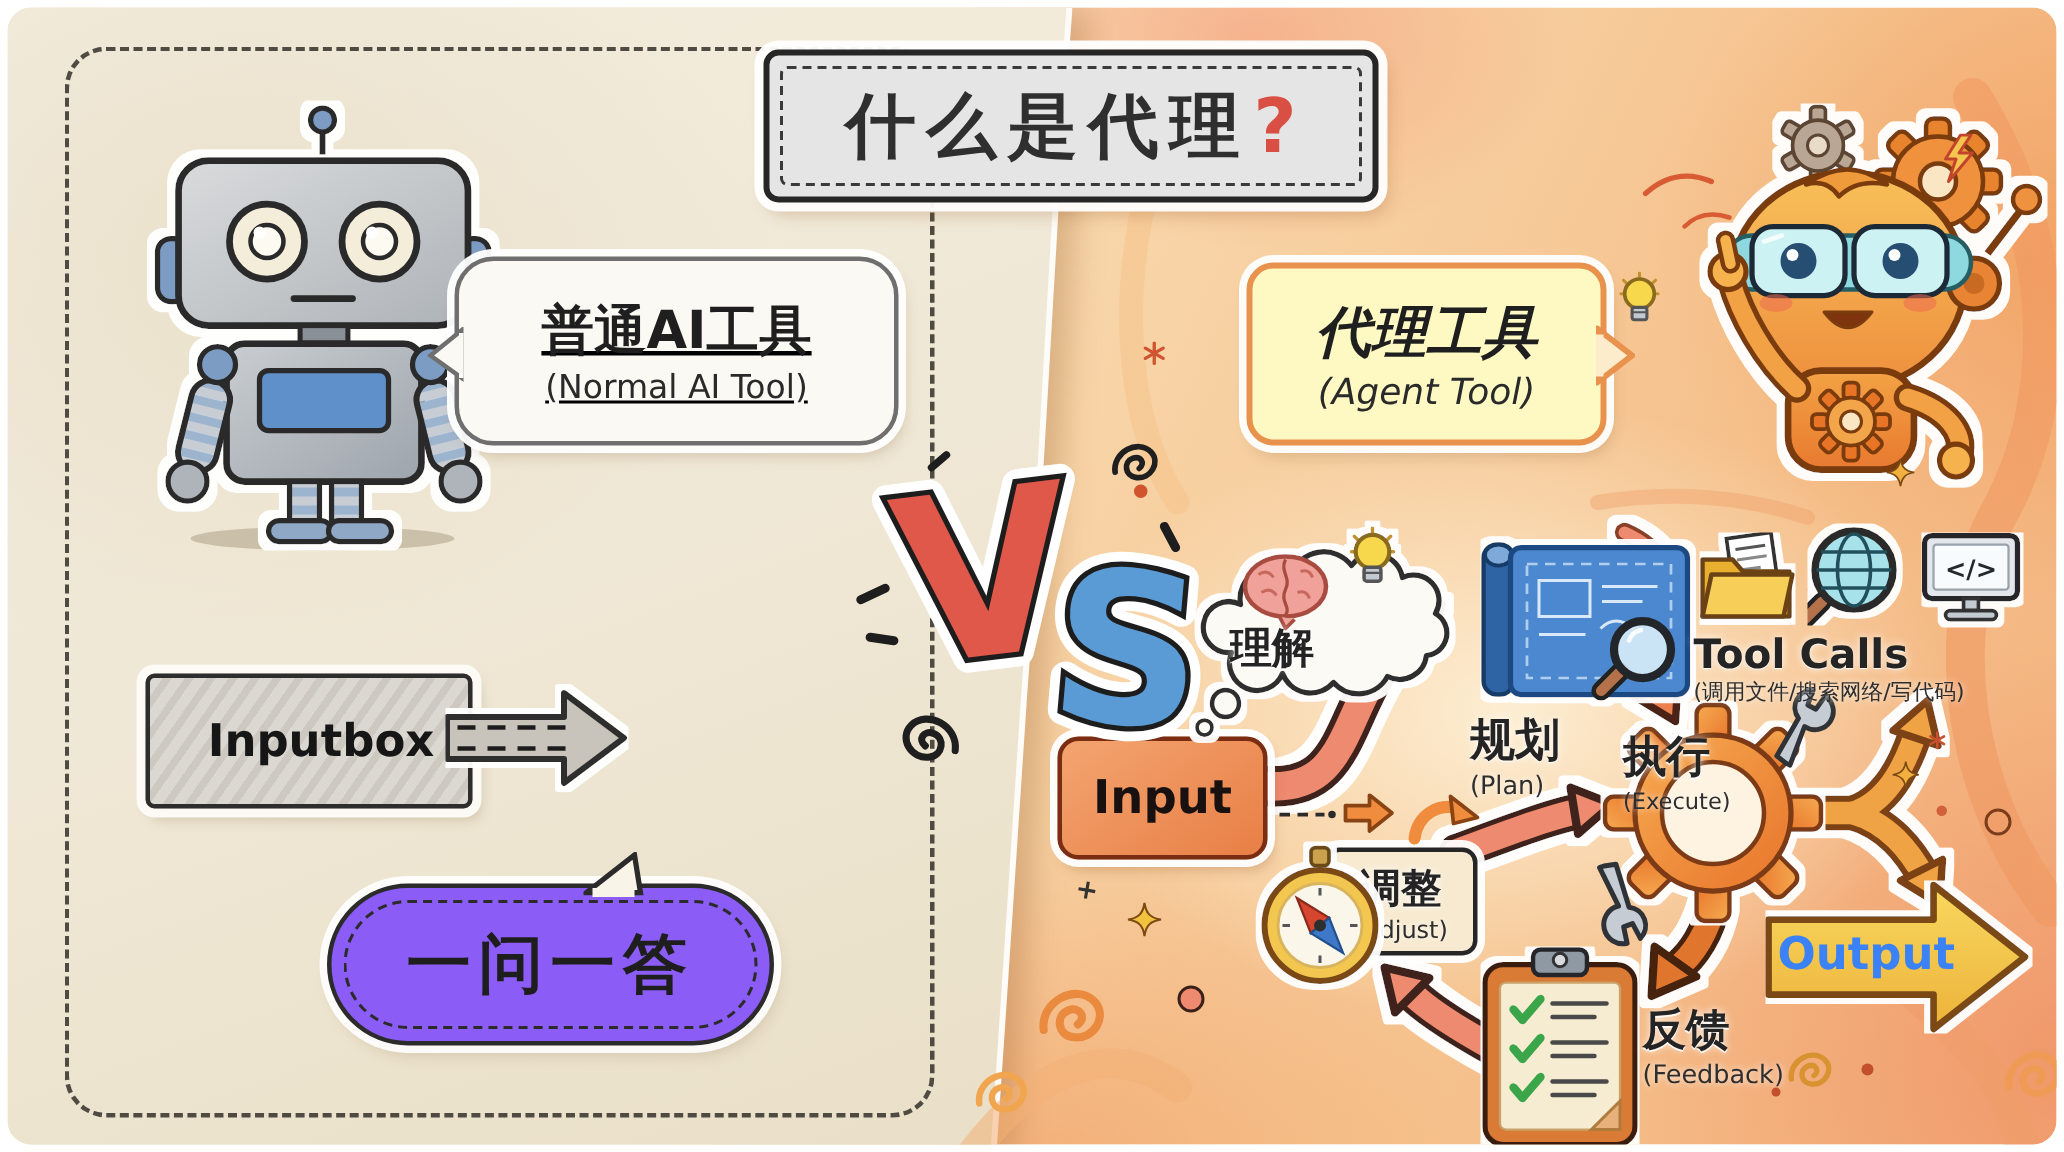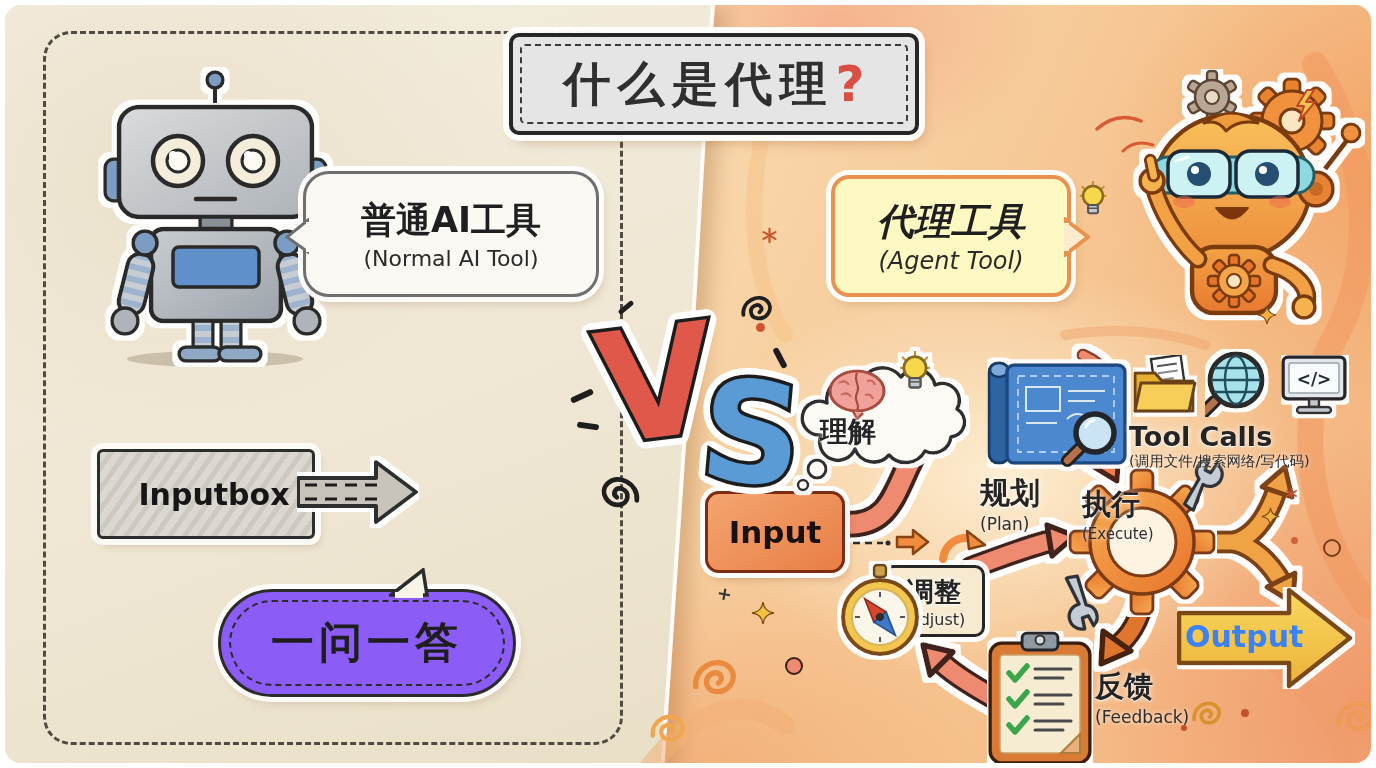--- a/index.html
+++ b/index.html
@@ -28,21 +28,21 @@
   #title-box{left:486px;top:28px;width:402px;height:94px;background:#e5e5e5;border:4px solid #262626;border-radius:10px;
     box-shadow:0 0 0 6px rgba(255,255,255,.95), 4px 7px 12px rgba(140,80,30,.32);
     display:flex;align-items:center;justify-content:center;z-index:9;margin-left:18px;}
   #title-box::before{content:"";position:absolute;inset:7px;border:2.5px dashed #3a3a3a;border-radius:5px;}
   #title-text{font-size:47px;font-weight:bold;color:#2f2f2f;letter-spacing:7px;}
   #title-q{font-size:50px;font-weight:bold;color:#d94f43;margin-left:2px;}
   
   .bubble{background:#fbf9f3;border:3px solid #6f6f6f;border-radius:26px;
     box-shadow:0 0 0 5px rgba(255,255,255,.95), 3px 6px 10px rgba(120,80,40,.25);
     display:flex;flex-direction:column;align-items:center;justify-content:center;z-index:4;}
-  #left-bubble{left:298px;top:166px;width:290px;height:120px;}
+  #left-bubble{left:298px;top:166px;width:290px;height:120px;text-decoration:underline;}
   #left-bubble .t1{font-size:35px;font-weight:bold;color:#1f1f1f;}
   #left-bubble .t2{font-size:22px;color:#2a2a2a;margin-top:2px;}
   #agent-bubble{left:826px;top:170px;width:232px;height:114px;background:#fef9c3;border:4px solid #e8924e;border-radius:18px;font-style:italic;}
   #agent-bubble .t1{font-size:37px;font-weight:bold;color:#1f1f1f;}
   #agent-bubble .t2{font-size:24px;color:#2a2a2a;}
   
   #qa-bubble{left:213px;top:584px;width:292px;height:102px;background:#8b5cf6;border:3.5px solid #2b2b2b;border-radius:60px;
     box-shadow:0 0 0 5px rgba(255,255,255,.9), 3px 6px 10px rgba(120,80,40,.22);
     display:flex;align-items:center;justify-content:center;z-index:4;}
   #qa-bubble::before{content:"";position:absolute;inset:8px;border:2.5px dashed #2b2b2b;border-radius:50px;}

